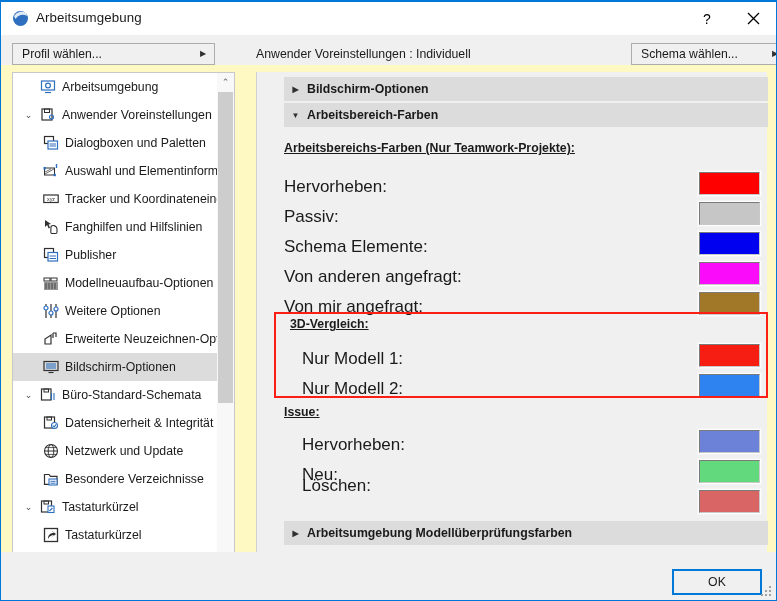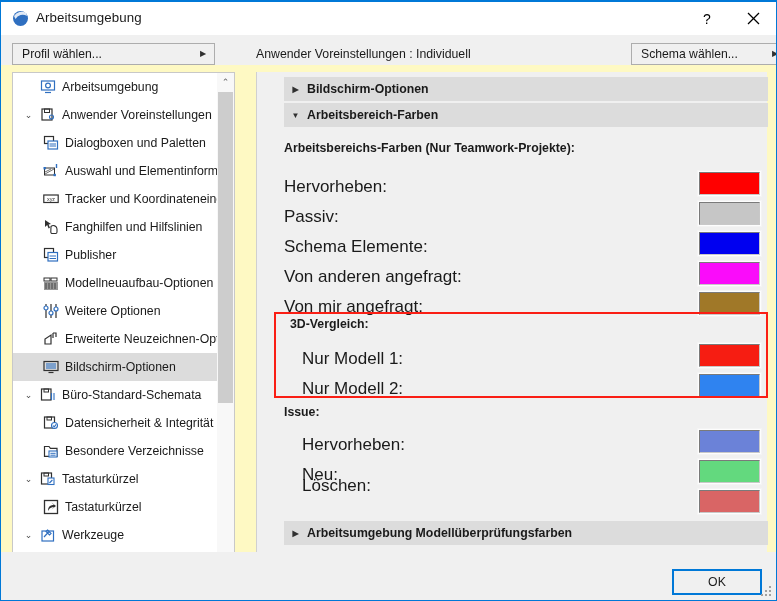--- a/index.html
+++ b/index.html
@@ -144,20 +144,21 @@
     width: 23px; text-align: center; font-size: 8px; color: #303030;
   }
   #sh-bildschirm { top: 5px; }
   #sh-arbeitsbereich { top: 31px; }
   #sh-energie { top: 449px; }
 
   .group-title {
     position: absolute; left: 27px;
     font-size: 12.3px; font-weight: bold; color: #1a1a1a;
     white-space: nowrap;
+    text-decoration: underline;
   }
   #gt-arbeitsbereichs { top: 69px; }
   #gt-3d   { top: 245px; left: 33px; }
   #gt-issue{ top: 333px; }
 
   .color-row-label {
     position: absolute; left: 27px;
     font-size: 17px; color: #1a1a1a; white-space: nowrap;
   }
   .color-row-label.indent { left: 45px; }
@@ -422,20 +423,34 @@
               <path d="M10 10.5 L11.2 11.8 L13.2 9.4" fill="none" stroke="#2f6fc0" stroke-width="1.1"></path>
             </svg>
           </span>
           <span class="tlabel">Datensicherheit &amp; Integrität</span>
         </div>
         <div class="tree-row">
           <span style="flex: 0 0 auto; width: 26px;"></span>
           <span class="tw" style="width: 0px;"></span>
           <span class="ticon">
             <svg width="16" height="16" viewBox="0 0 16 16">
+              <circle cx="8" cy="8" r="6.5" fill="none" stroke="#303030" stroke-width="1.1"></circle>
+              <ellipse cx="8" cy="8" rx="2.8" ry="6.5" fill="none" stroke="#303030" stroke-width="1"></ellipse>
+              <line x1="1.5" y1="8" x2="14.5" y2="8" stroke="#303030" stroke-width="1"></line>
+              <line x1="2.6" y1="4.6" x2="13.4" y2="4.6" stroke="#303030" stroke-width=".8"></line>
+              <line x1="2.6" y1="11.4" x2="13.4" y2="11.4" stroke="#303030" stroke-width=".8"></line>
+            </svg>
+          </span>
+          <span class="tlabel">Netzwerk und Update</span>
+        </div>
+        <div class="tree-row">
+          <span style="flex: 0 0 auto; width: 26px;"></span>
+          <span class="tw" style="width: 0px;"></span>
+          <span class="ticon">
+            <svg width="16" height="16" viewBox="0 0 16 16">
               <path d="M1.5 3.5 h4.5 l1.4 1.8 h6.6 v8 h-12.5 z" fill="none" stroke="#303030" stroke-width="1.2"></path>
               <rect x="6" y="8" width="8" height="6" fill="#fff" stroke="#2f6fc0" stroke-width="1.1"></rect>
               <line x1="7.4" y1="10.3" x2="12.6" y2="10.3" stroke="#2f6fc0"></line>
               <line x1="7.4" y1="12.2" x2="12.6" y2="12.2" stroke="#2f6fc0"></line>
             </svg>
           </span>
           <span class="tlabel">Besondere Verzeichnisse</span>
         </div>
         <div class="tree-row">
           <span style="flex: 0 0 auto; width: 8px;"></span>

